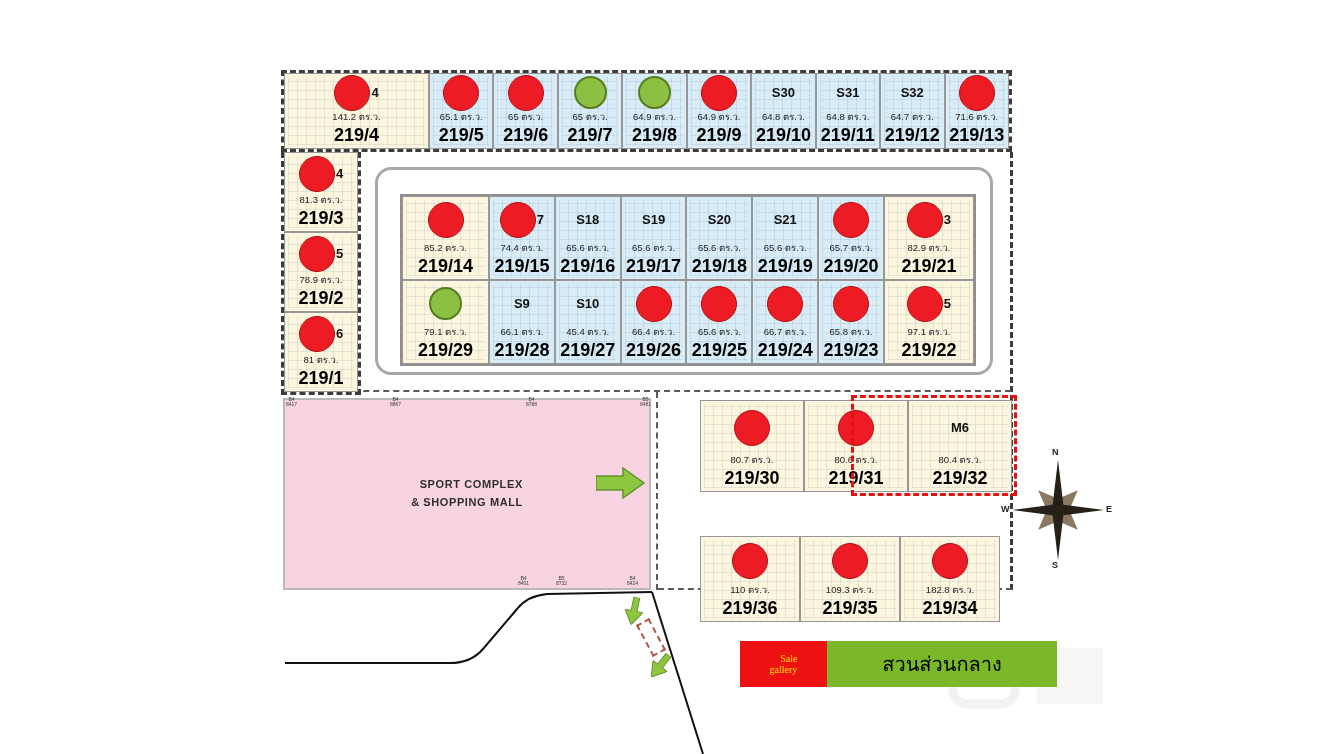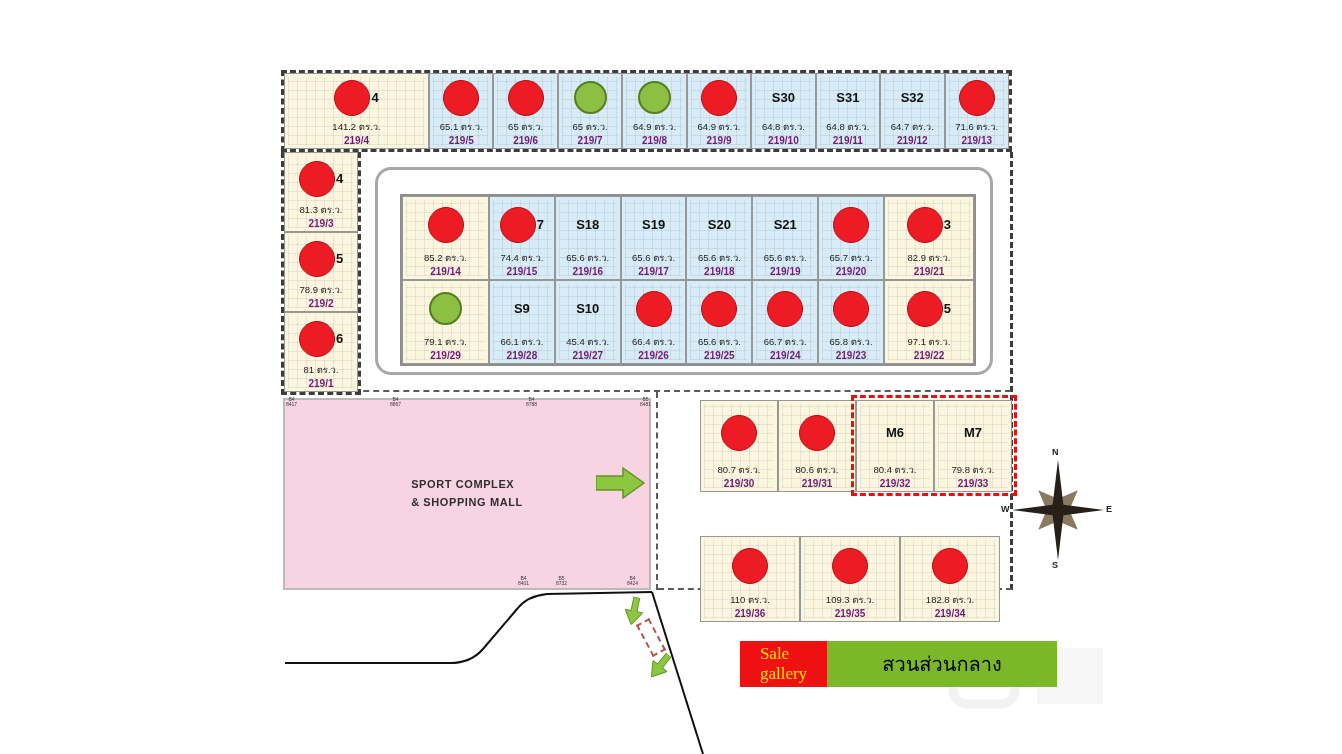--- a/index.html
+++ b/index.html
@@ -16,21 +16,21 @@
     background:
       repeating-linear-gradient(0deg, rgba(95,105,130,.13) 0 1px, transparent 1px 9px),
       repeating-linear-gradient(90deg, rgba(95,105,130,.13) 0 1px, transparent 1px 9px);}
   .unit>*{position:relative;z-index:1;}
   .unit-head{flex:1;display:flex;align-items:center;justify-content:center;gap:1px;min-height:0;}
   .status{flex:0 0 auto;border-radius:50%;}
   .status.sold{width:34px;height:34px;background:#ed1c24;border:1px solid #b40e14;}
   .status.available{width:29px;height:29px;background:#8cc043;border:2px solid #567c20;}
   .unit-label{font-weight:bold;font-size:13px;color:#101010;}
   .unit-area{font-size:9.5px;color:#1d1d1d;white-space:nowrap;}
-  .unit-plot{font-size:10px;font-weight:bold;color:#701a75;margin-top:1px;white-space:nowrap;}
+  .unit-plot{font-size:18px;font-weight:bold;color:#000000;margin-top:1px;white-space:nowrap;}
 
   
   .top-row{left:281px;top:70px;width:731px;height:82px;border:3px dashed #3c3c3c;background:#fff;}
   .top-row .unit:first-child{flex:0 0 145px;}
 
   .left-col{position:absolute;left:281px;top:152px;width:80px;height:243px;display:flex;
     flex-direction:column;border:3px dashed #3c3c3c;border-top:none;background:#fff;box-sizing:border-box;}
   .left-col .unit{flex:1 1 0;}
 
   .loop{position:absolute;left:375px;top:167px;width:618px;height:208px;border:3px solid #a8a8a8;
@@ -39,21 +39,21 @@
     background:#fff;box-sizing:border-box;display:flex;flex-direction:column;}
   .irow{display:flex;flex:1 1 0;min-height:0;}
   .irow .unit:first-child{flex:0 0 87px;}
   .irow .unit:last-child{flex:0 0 90px;}
 
   .south-a{left:700px;top:400px;width:312px;height:92px;}
   .south-b{left:700px;top:492px;width:300px;height:86px;margin-top:44px;}
 
   .pink{position:absolute;left:283px;top:398px;width:368px;height:192px;background:#f8d3e2;
     border:2px solid #b9b9b9;box-sizing:border-box;display:flex;align-items:center;justify-content:center;}
-  .pink-label{font-size:11px;font-weight:bold;color:#2e2e2e;text-align:left;letter-spacing:.6px;
+  .pink-label{font-size:11px;font-weight:bold;color:#2e2e2e;text-align:right;letter-spacing:.6px;
     white-space:pre-line;line-height:1.6;}
 
   .m6m7-highlight{position:absolute;left:851px;top:395px;width:166px;height:101px;
     border:3px dashed #e8100c;box-sizing:border-box;z-index:5;pointer-events:none;}
 
   
   .dash{position:absolute;}
   .dash-right{left:1010px;top:152px;width:0;height:438px;border-left:3px dashed #3c3c3c;}
   .dash-mid{left:283px;top:390px;width:728px;height:0;border-top:2px dashed #5a5a5a;}
   .dash-vroad{left:656px;top:392px;width:0;height:198px;border-left:2px dashed #5a5a5a;}
@@ -67,21 +67,21 @@
   .abs{position:absolute;}
   .gate{position:absolute;left:633px;top:630px;width:36px;height:15px;border:2px dashed #b05a4a;
     box-sizing:border-box;transform:rotate(62deg);z-index:4;}
 
   
   .cletter{position:absolute;font-size:9px;font-weight:bold;color:#222;z-index:3;}
 
   
   .legend-red{position:absolute;left:740px;top:641px;width:87px;height:46px;background:#ee1111;
     display:flex;align-items:center;justify-content:center;z-index:6;}
-  .legend-red span{color:#ffe000;font-size:17px;line-height:1.15;text-align:left;white-space:pre-line;
+  .legend-red span{color:#ffe000;font-size:10px;line-height:1.15;text-align:right;white-space:pre-line;
     font-family:"Liberation Serif","DejaVu Serif",serif;}
   .legend-green{position:absolute;left:827px;top:641px;width:230px;height:46px;background:#7ab82a;
     display:flex;align-items:center;justify-content:center;z-index:6;}
   .legend-green span{color:#000000;font-weight:normal;font-size:20px;font-family:"DejaVu Sans","Liberation Sans",sans-serif;}
 
   .roads{position:absolute;left:0;top:0;z-index:0;}
   .watermark{position:absolute;left:945px;top:640px;opacity:.35;z-index:1;pointer-events:none;}
 </style>
 </head>
 <body>
@@ -336,27 +336,20 @@
         </div>
         <div class="unit-area">80.6 ตร.ว.</div>
         <div class="unit-plot">219/31</div>
       </div>
       <div class="unit cream">
         <div class="unit-head">
           <span class="unit-label">M6</span>
         </div>
         <div class="unit-area">80.4 ตร.ว.</div>
         <div class="unit-plot">219/32</div>
-      </div>
-      <div class="unit cream">
-        <div class="unit-head">
-          <span class="unit-label">M7</span>
-        </div>
-        <div class="unit-area">79.8 ตร.ว.</div>
-        <div class="unit-plot">219/33</div>
       </div>
     </div>
   <div class="urow south-b">
       <div class="unit cream">
         <div class="unit-head">
           <span class="status sold" style="background: rgb(237, 28, 36);"></span>
         </div>
         <div class="unit-area">110 ตร.ว.</div>
         <div class="unit-plot">219/36</div>
       </div>

